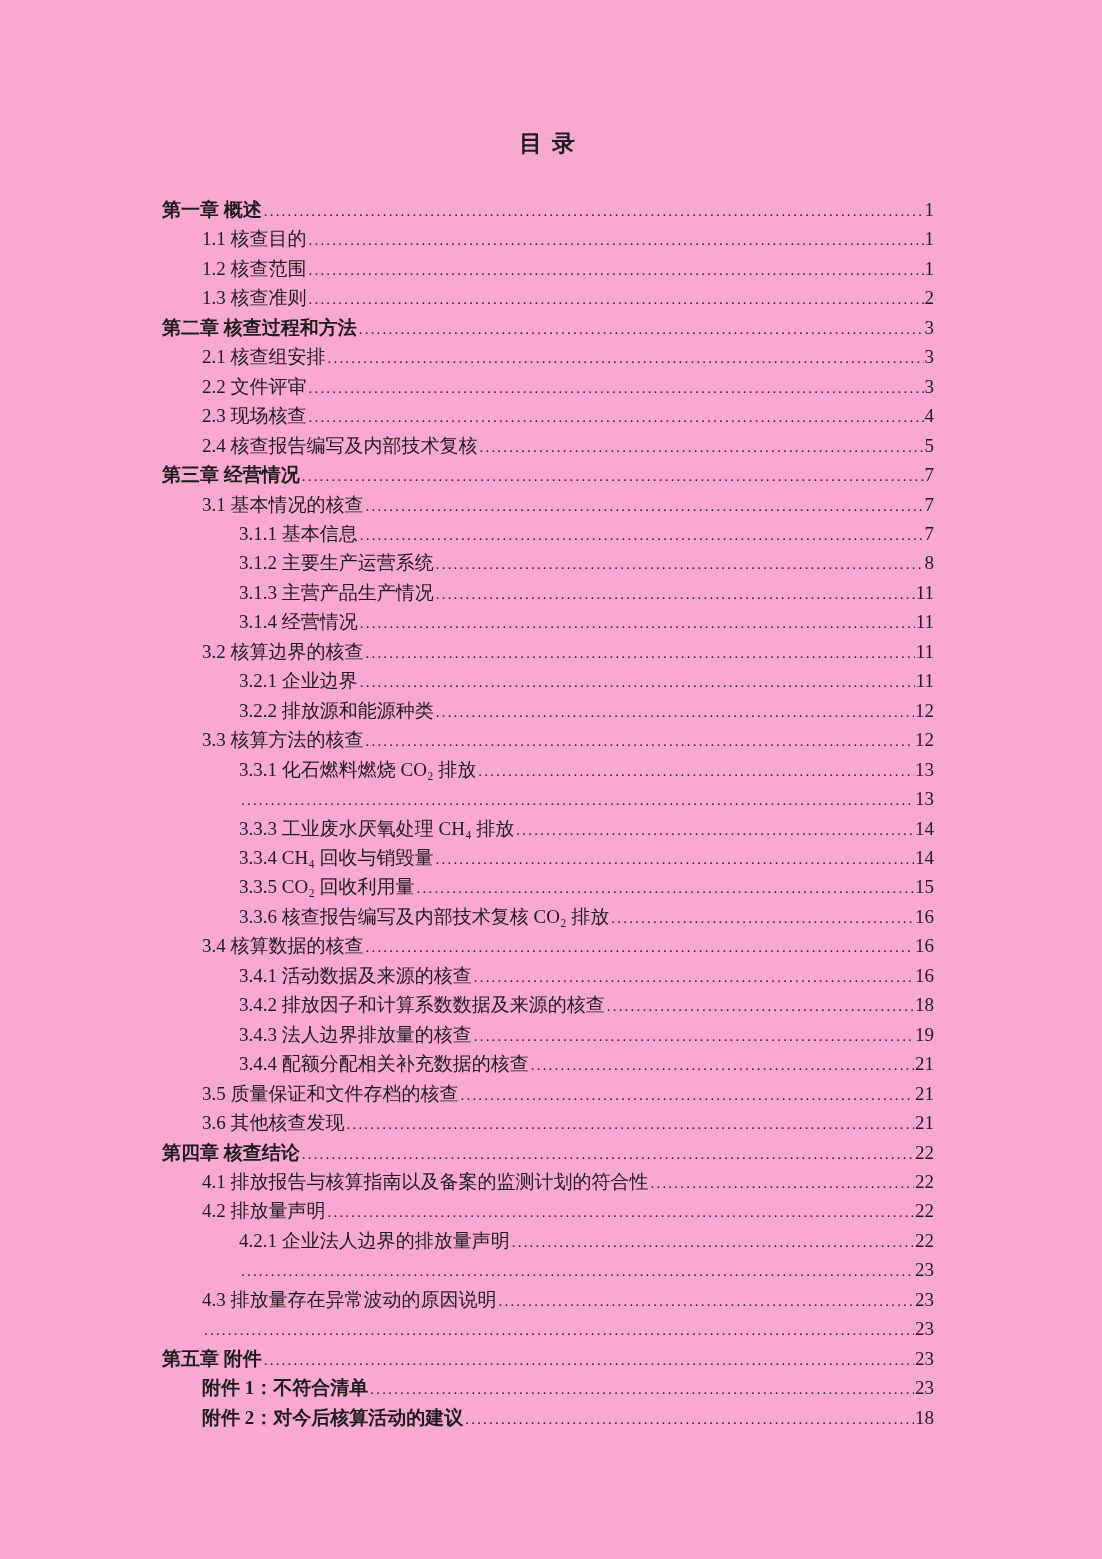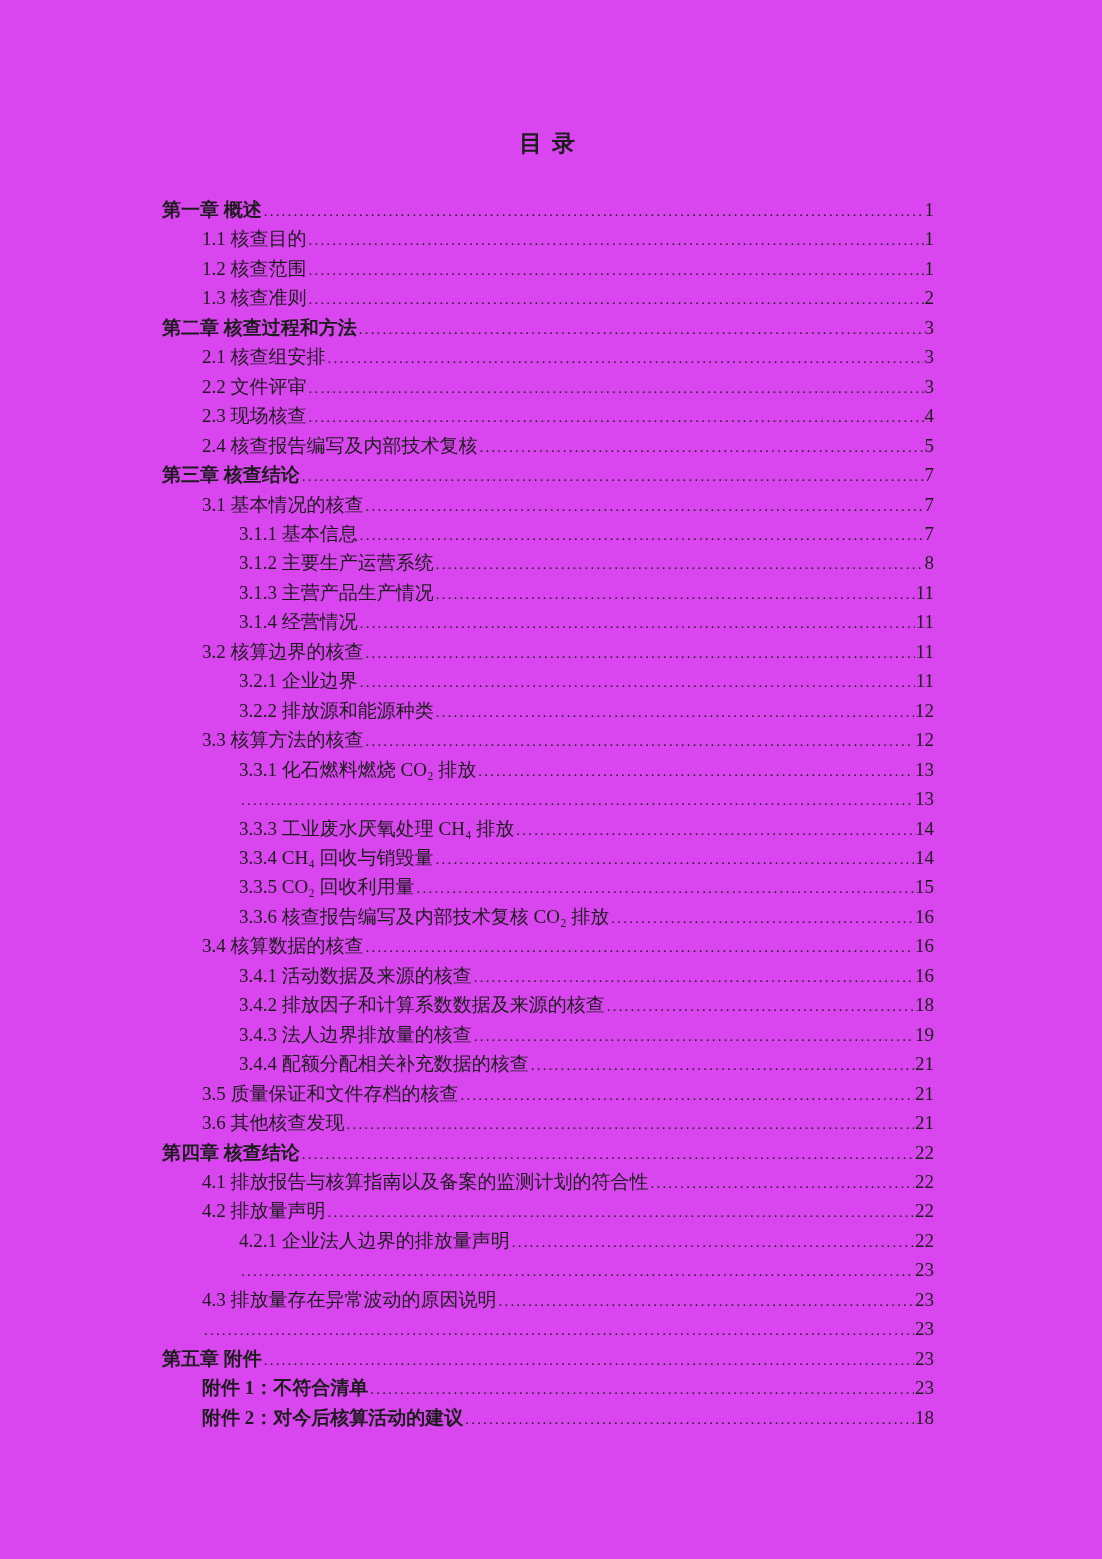--- a/index.html
+++ b/index.html
@@ -4,21 +4,21 @@
 <style>
   html, body {
     margin: 0;
     padding: 0;
     background: #ffffff;
   }
   .page {
     position: relative;
     width: 1102px;
     height: 1559px;
-    background: #d946ef;
+    background: #f9a8d4;
     font-family: "Liberation Serif", "DejaVu Serif", serif;
     color: #1c1c1c;
     overflow: hidden;
   }
   .content {
     position: absolute;
     left: 162px;
     top: 130px;
     width: 772px;
   }
@@ -112,21 +112,21 @@
     <span class="toc-label">2.3 现场核查</span>
     <span class="toc-dots" aria-hidden="true">............................................................................................................................................................................................................................................................................................................</span>
     <span class="toc-page">4</span>
   </div>
         <div class="toc-row level-1">
     <span class="toc-label">2.4 核查报告编写及内部技术复核</span>
     <span class="toc-dots" aria-hidden="true">............................................................................................................................................................................................................................................................................................................</span>
     <span class="toc-page">5</span>
   </div>
         <div class="toc-row level-0 bold">
-    <span class="toc-label">第三章 核查结论</span>
+    <span class="toc-label">第三章 经营情况</span>
     <span class="toc-dots" aria-hidden="true">............................................................................................................................................................................................................................................................................................................</span>
     <span class="toc-page">7</span>
   </div>
         <div class="toc-row level-1">
     <span class="toc-label">3.1 基本情况的核查</span>
     <span class="toc-dots" aria-hidden="true">............................................................................................................................................................................................................................................................................................................</span>
     <span class="toc-page">7</span>
   </div>
         <div class="toc-row level-2">
     <span class="toc-label">3.1.1 基本信息</span>

